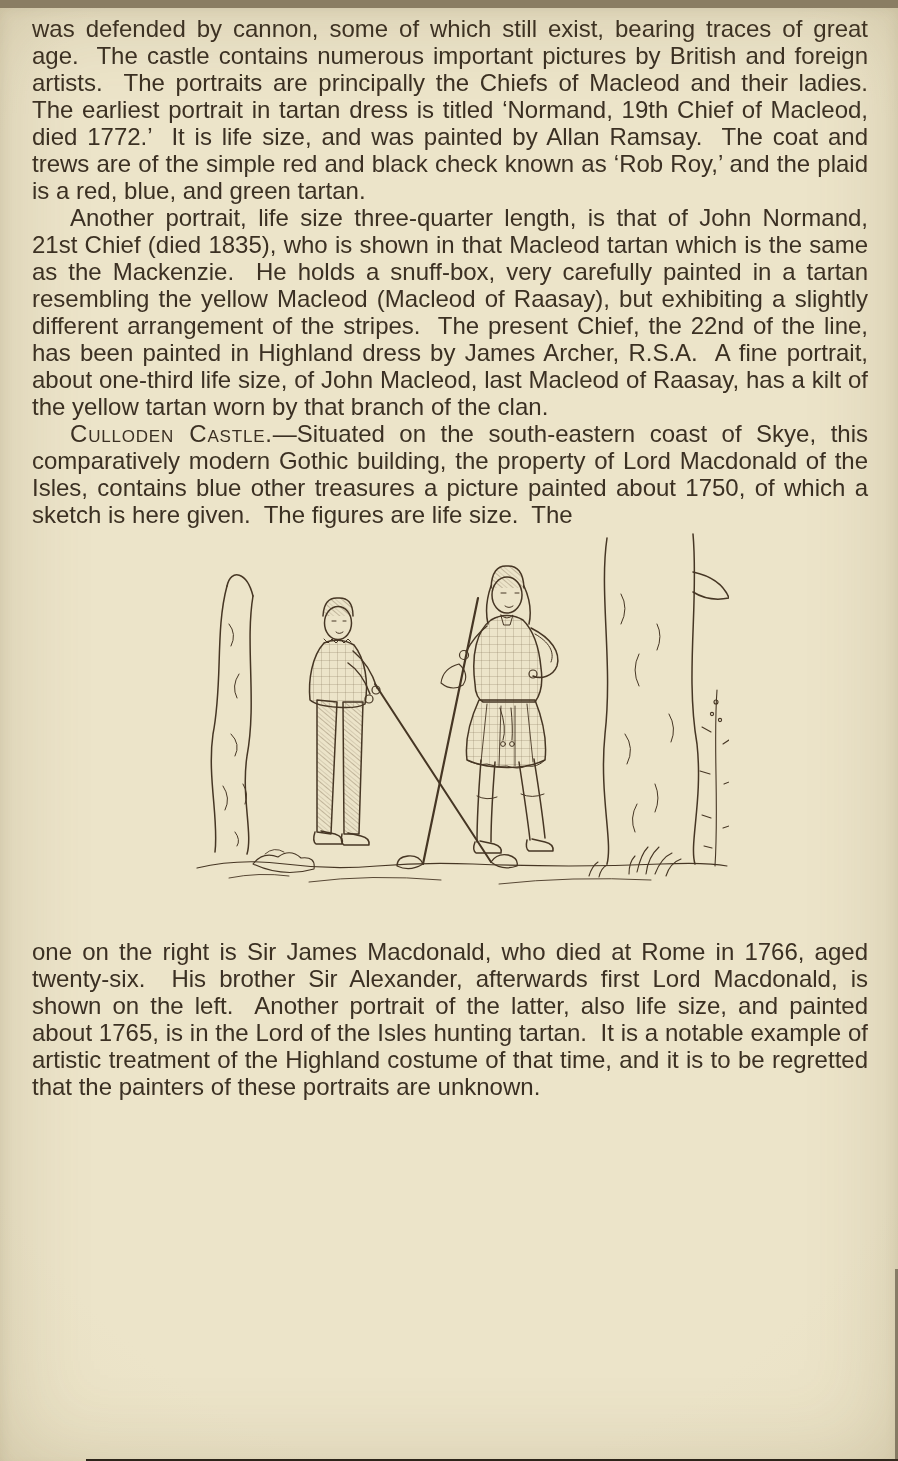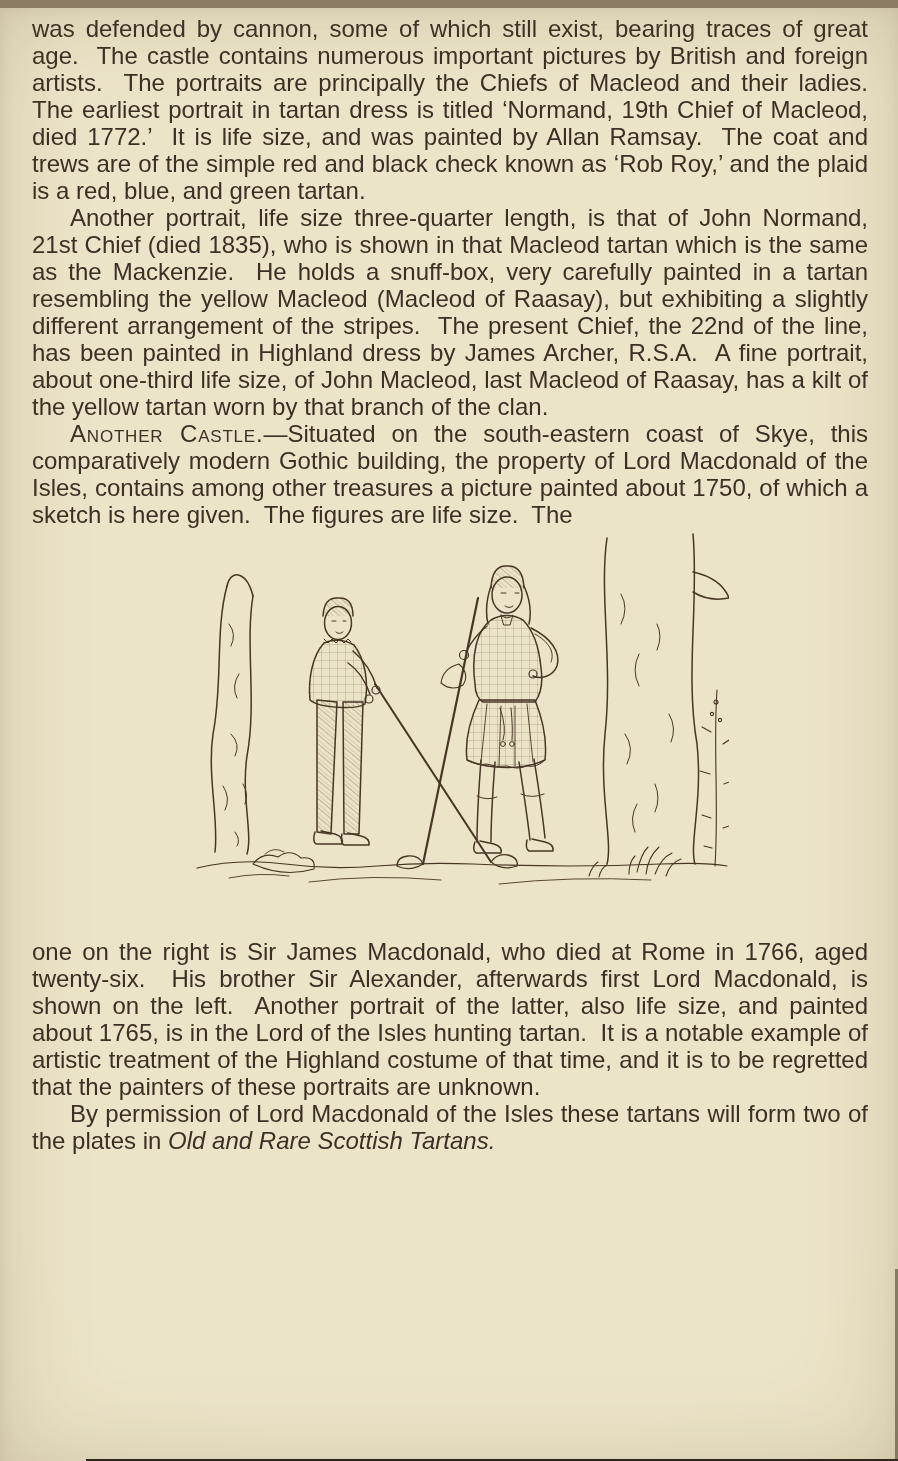--- a/index.html
+++ b/index.html
@@ -74,21 +74,21 @@
   }
 </style>
 </head>
 <body>
 
 <div class="page">
 
   <div class="text-block top">
     <p class="para">was defended by cannon, some of which still exist, bearing traces of great age.  The castle contains numerous important pictures by British and foreign artists.  The portraits are principally the Chiefs of Macleod and their ladies.  The earliest portrait in tartan dress is titled ‘Normand, 19th Chief of Macleod, died 1772.’  It is life size, and was painted by Allan Ramsay.  The coat and trews are of the simple red and black check known as ‘Rob Roy,’ and the plaid is a red, blue, and green tartan.</p>
     <p class="para indent">Another portrait, life size three-quarter length, is that of John Normand, 21st Chief (died 1835), who is shown in that Macleod tartan which is the same as the Mackenzie.  He holds a snuff-box, very carefully painted in a tartan resembling the yellow Macleod (Macleod of Raasay), but exhibiting a slightly different arrangement of the stripes.  The present Chief, the 22nd of the line, has been painted in Highland dress by James Archer, R.S.A.  A fine portrait, about one-third life size, of John Macleod, last Macleod of Raasay, has a kilt of the yellow tartan worn by that branch of the clan.</p>
-    <p class="para indent"><span class="sc">Another Castle.</span><span>—Situated on the south-eastern coast of Skye, this comparatively modern Gothic building, the property of Lord Macdonald of the Isles, contains among other treasures a picture painted about 1750, of which a sketch is here given.  The figures are life size.  The</span></p>
+    <p class="para indent"><span class="sc">Culloden Castle.</span><span>—Situated on the south-eastern coast of Skye, this comparatively modern Gothic building, the property of Lord Macdonald of the Isles, contains blue other treasures a picture painted about 1750, of which a sketch is here given.  The figures are life size.  The</span></p>
   </div>
 
   <figure class="illustration">
     <svg width="560" height="400" viewBox="0 0 560 400" aria-hidden="true">
       <defs>
         <pattern id="grid" width="8" height="8" patternUnits="userSpaceOnUse">
           <path d="M0 0 H8 M0 0 V8" stroke="#6a563e" stroke-width="0.55" opacity="0.75"></path>
         </pattern>
         <pattern id="diag" width="7" height="7" patternUnits="userSpaceOnUse" patternTransform="rotate(40)">
           <path d="M0 0 H7 M0 3.5 H7" stroke="#6a563e" stroke-width="0.5" opacity="0.7"></path>
@@ -181,20 +181,19 @@
         <g stroke-width="1.1">
           <path d="M468 340 q4 -18 11 -25 M477 342 q2 -17 13 -27 M486 342 q6 -16 17 -21 M497 344 q4 -13 15 -17 M460 342 q0 -12 6 -18"></path>
           <path d="M420 344 q3 -10 9 -14 M430 345 q2 -9 8 -12"></path>
         </g>
       </g>
     </svg>
   </figure>
 
   <div class="text-block">
     <p class="para">one on the right is Sir James Macdonald, who died at Rome in 1766, aged twenty-six.  His brother Sir Alexander, afterwards first Lord Macdonald, is shown on the left.  Another portrait of the latter, also life size, and painted about 1765, is in the Lord of the Isles hunting tartan.  It is a notable example of artistic treatment of the Highland costume of that time, and it is to be regretted that the painters of these portraits are unknown.</p>
-    <p class="para indent"><span>By permission of Lord Macdonald of the Isles these tartans will form two of the plates in </span><em class="book-title">Old and Rare Scottish Tartans.</em></p>
   </div>
 
   <div class="scan-strip-left"></div>
   <div class="scan-strip"></div>
   <div class="scan-edge-right"></div>
 
 </div>
 
 </body></html>

